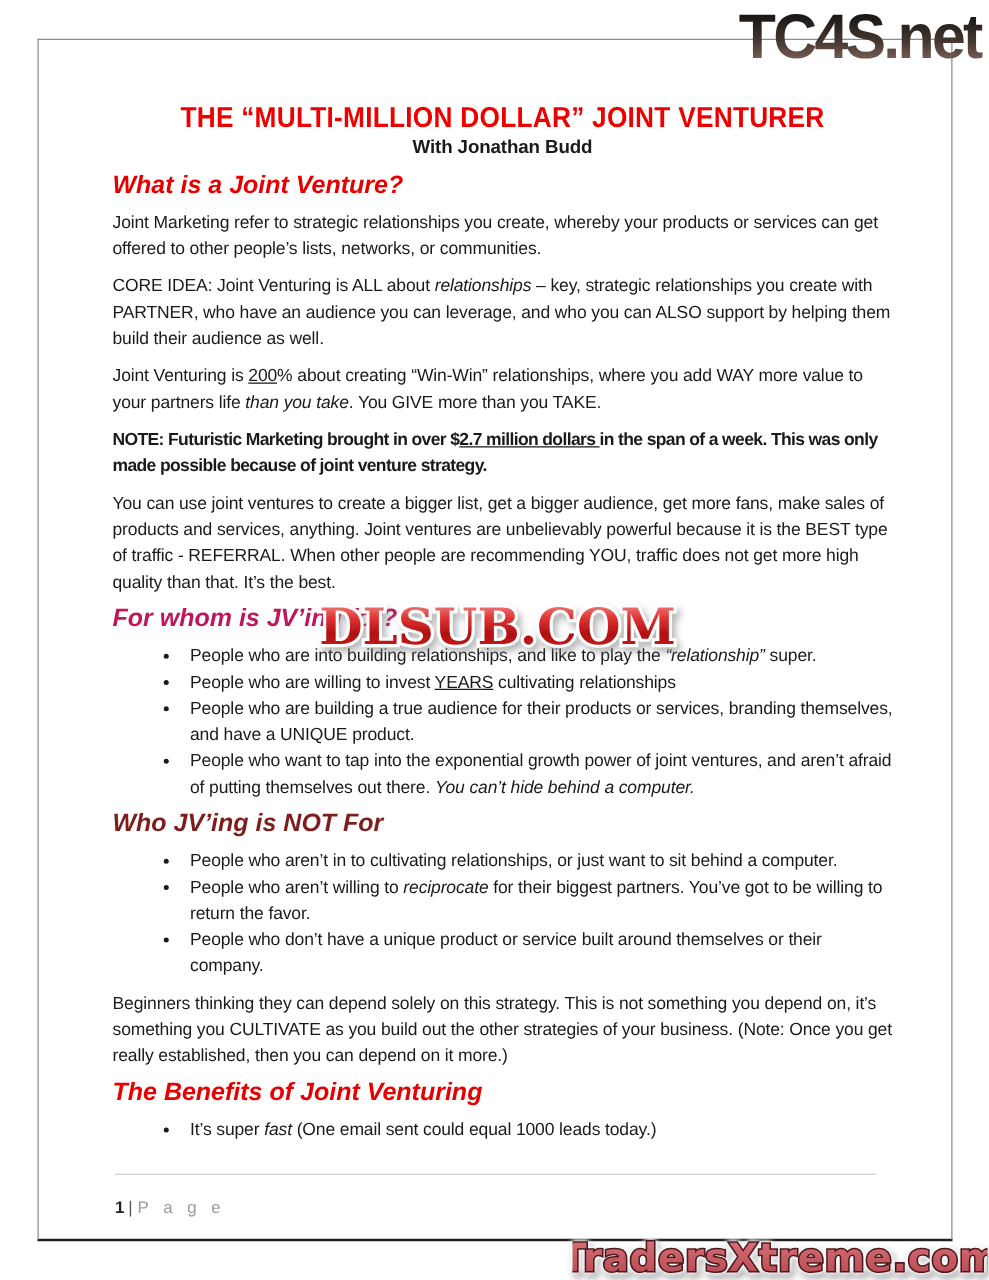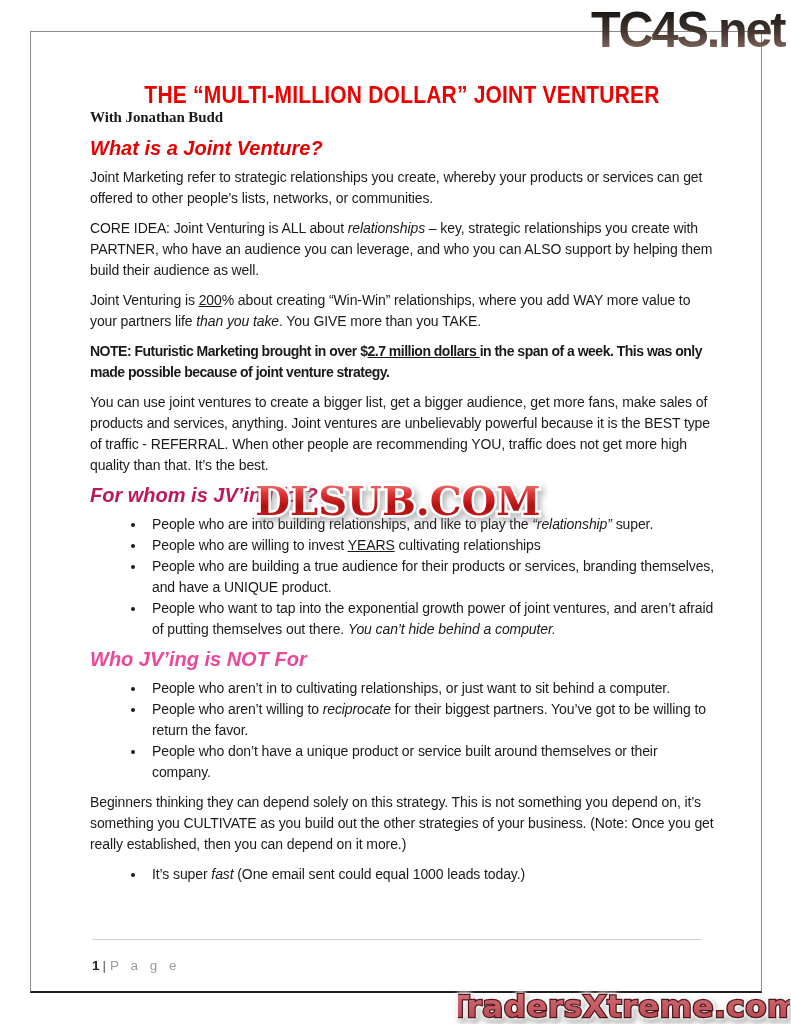--- a/index.html
+++ b/index.html
@@ -16,21 +16,21 @@
   }
   .content {
     position:absolute; left:90px; top:84px; width:624px; z-index:2;
     font-size:14px; line-height:21px; letter-spacing:-0.1px;
   }
   .doc-title {
     margin:0; text-align:center; font-size:21px; line-height:22px;
     font-weight:bold; letter-spacing:0.2px; transform:scaleY(1.1);
   }
   .doc-subtitle {
-    margin:1px 0 10px; font-weight:bold; font-size:15px;font-family:Liberation Serif, serif;
+    margin:1px 0 10px; text-align:center; font-weight:bold; font-size:15px;
   }
   .sec-heading {
     margin:8px 0 8px; font-size:20px; font-weight:bold; font-style:italic;
     letter-spacing:0;
   }
   .para { margin:0 0 9px; }
   .para.tight { letter-spacing:-0.5px; }
   ul.bullets { margin:0 0 9px; padding:0 0 0 56px; }
   ul.bullets li { margin:0; padding-left:6px; }
   .heading-wrap { position:relative; }
@@ -105,30 +105,31 @@
     </svg>
   </div>
 
   <ul class="bullets">
     <li><span>People who are into building relationships, and like to play the </span><span style="font-style: italic;">“relationship”</span><span> super.</span></li>
     <li><span>People who are willing to invest </span><span style="text-decoration: underline;">YEARS</span><span> cultivating relationships</span></li>
     <li><span>People who are building a true audience for their products or services, branding themselves, and have a UNIQUE product.</span></li>
     <li><span>People who want to tap into the exponential growth power of joint ventures, and aren’t afraid of putting themselves out there.   </span><span style="font-style: italic;">You can’t hide behind a computer.</span></li>
   </ul>
 
-  <h2 class="sec-heading" style="color:#ec4899;">Who JV’ing is NOT For</h2>
+  <h2 class="sec-heading" style="color:#7f1d1d;">Who JV’ing is NOT For</h2>
 
   <ul class="bullets">
     <li><span>People who aren’t in to cultivating relationships, or just want to sit behind a computer.</span></li>
     <li><span>People who aren’t willing to </span><span style="font-style: italic;">reciprocate</span><span> for their biggest partners.  You’ve got to be willing to return the favor.</span></li>
     <li><span>People who don’t have a unique product or service built around themselves or their company.</span></li>
   </ul>
 
   <p class="para"><span>Beginners thinking they can depend solely on this strategy.  This is not something you depend on, it’s something you CULTIVATE as you build out the other strategies of your business. (Note: Once you get really established, then you can depend on it more.)</span></p>
 
+  <h2 class="sec-heading" style="color:#e60000;">The Benefits of Joint Venturing</h2>
 
   <ul class="bullets">
     <li><span>It’s super </span><span style="font-style: italic;">fast</span><span>  (One email sent could equal 1000 leads today.)</span></li>
   </ul>
 
 </div>
 
 <div class="footer">
   <span class="num">1</span><span class="bar">|</span><span class="lbl">P a g e</span>
 </div>

